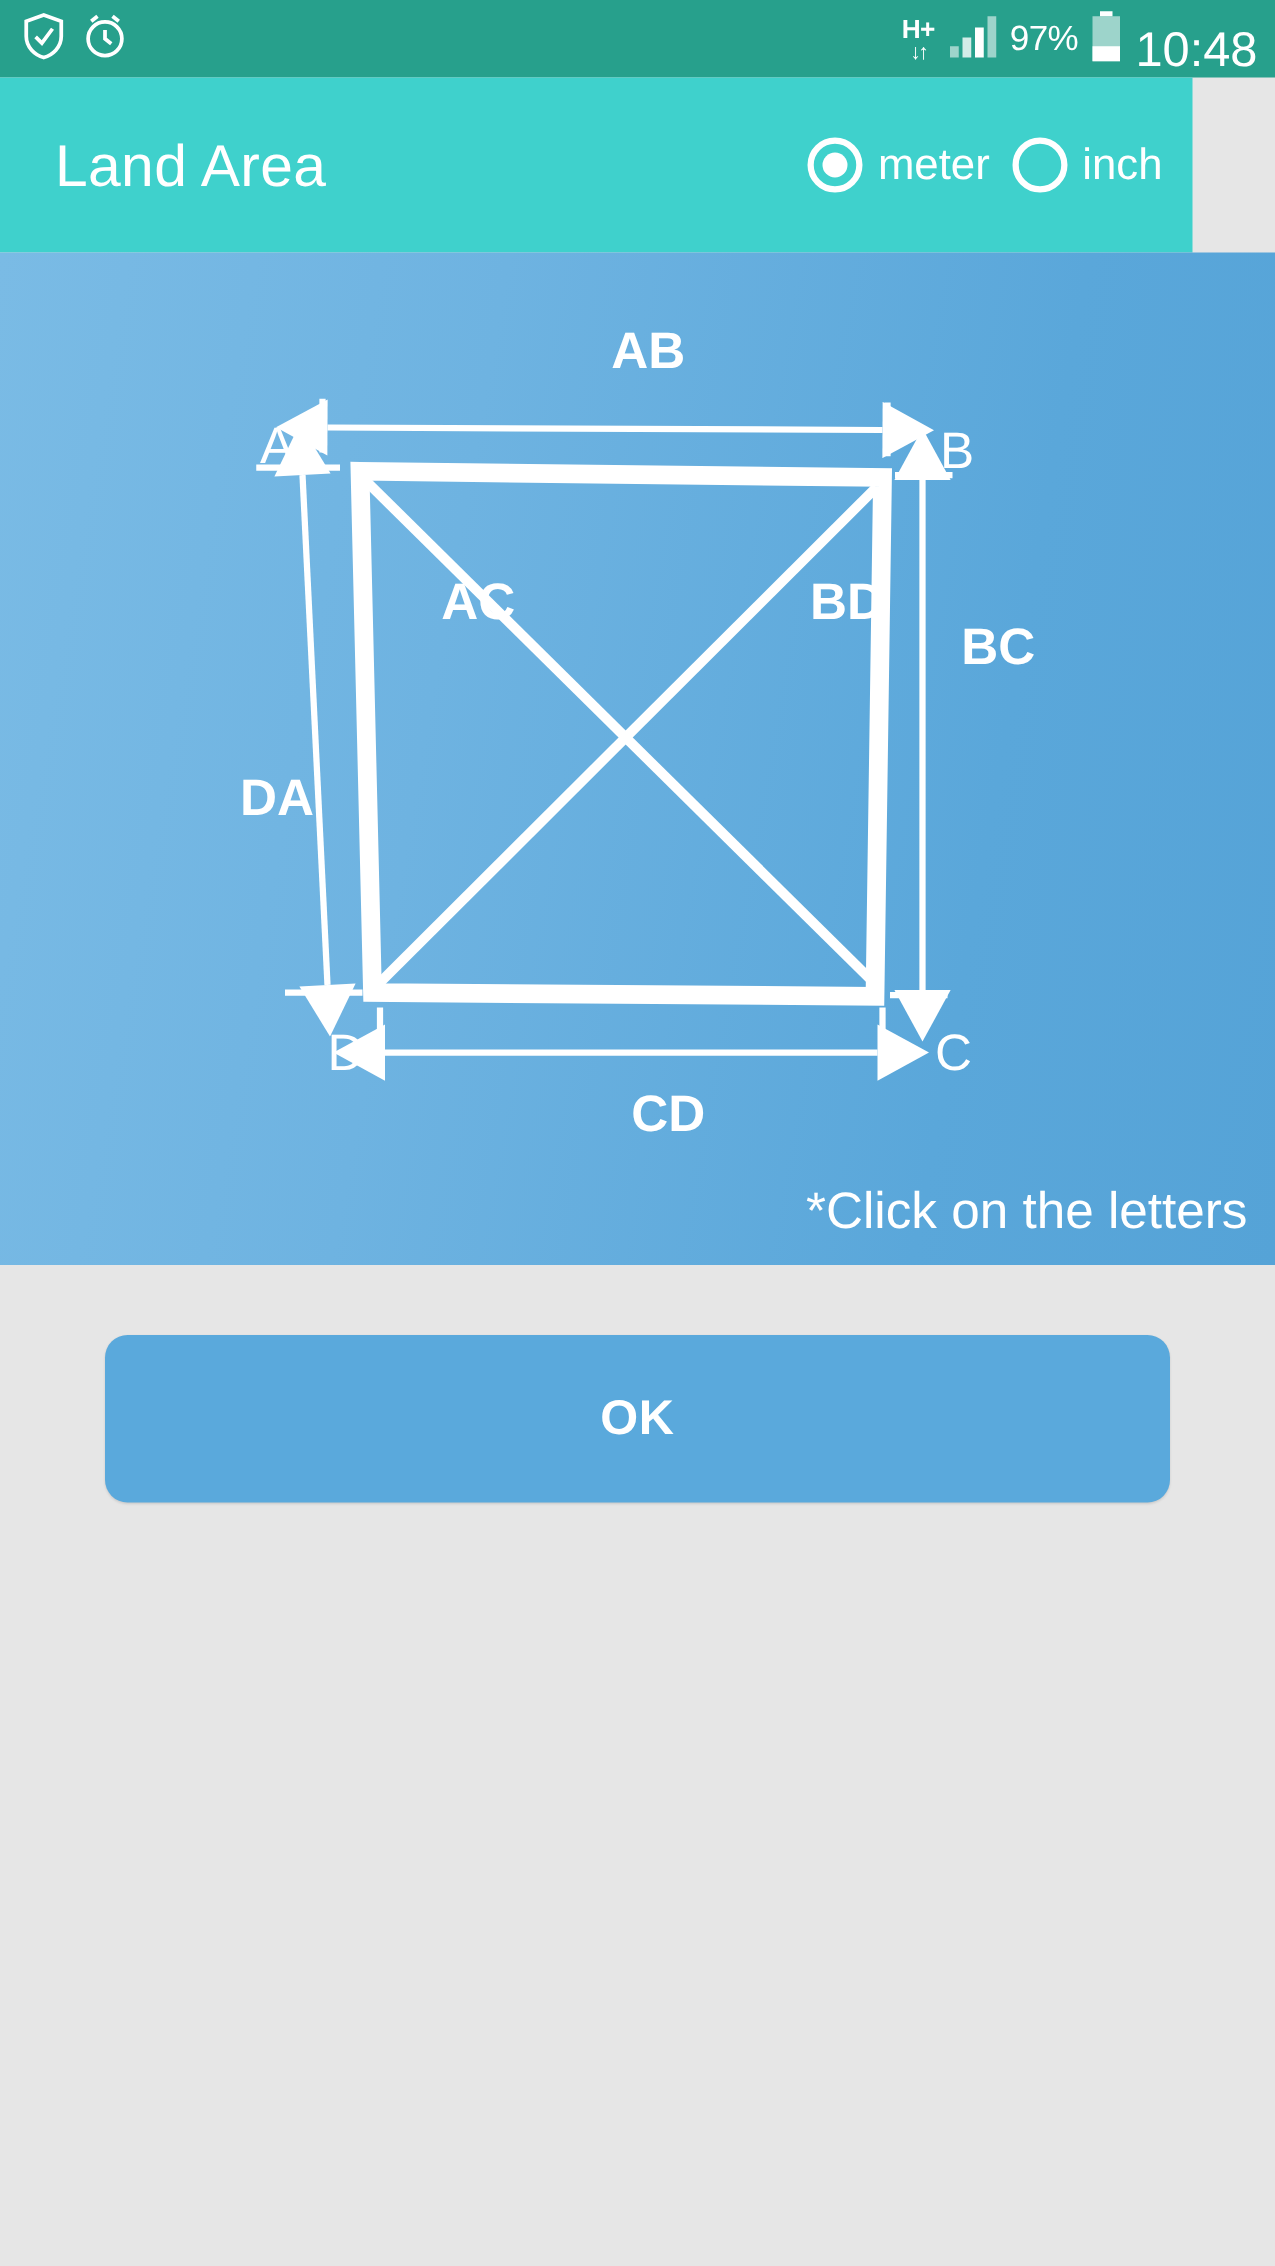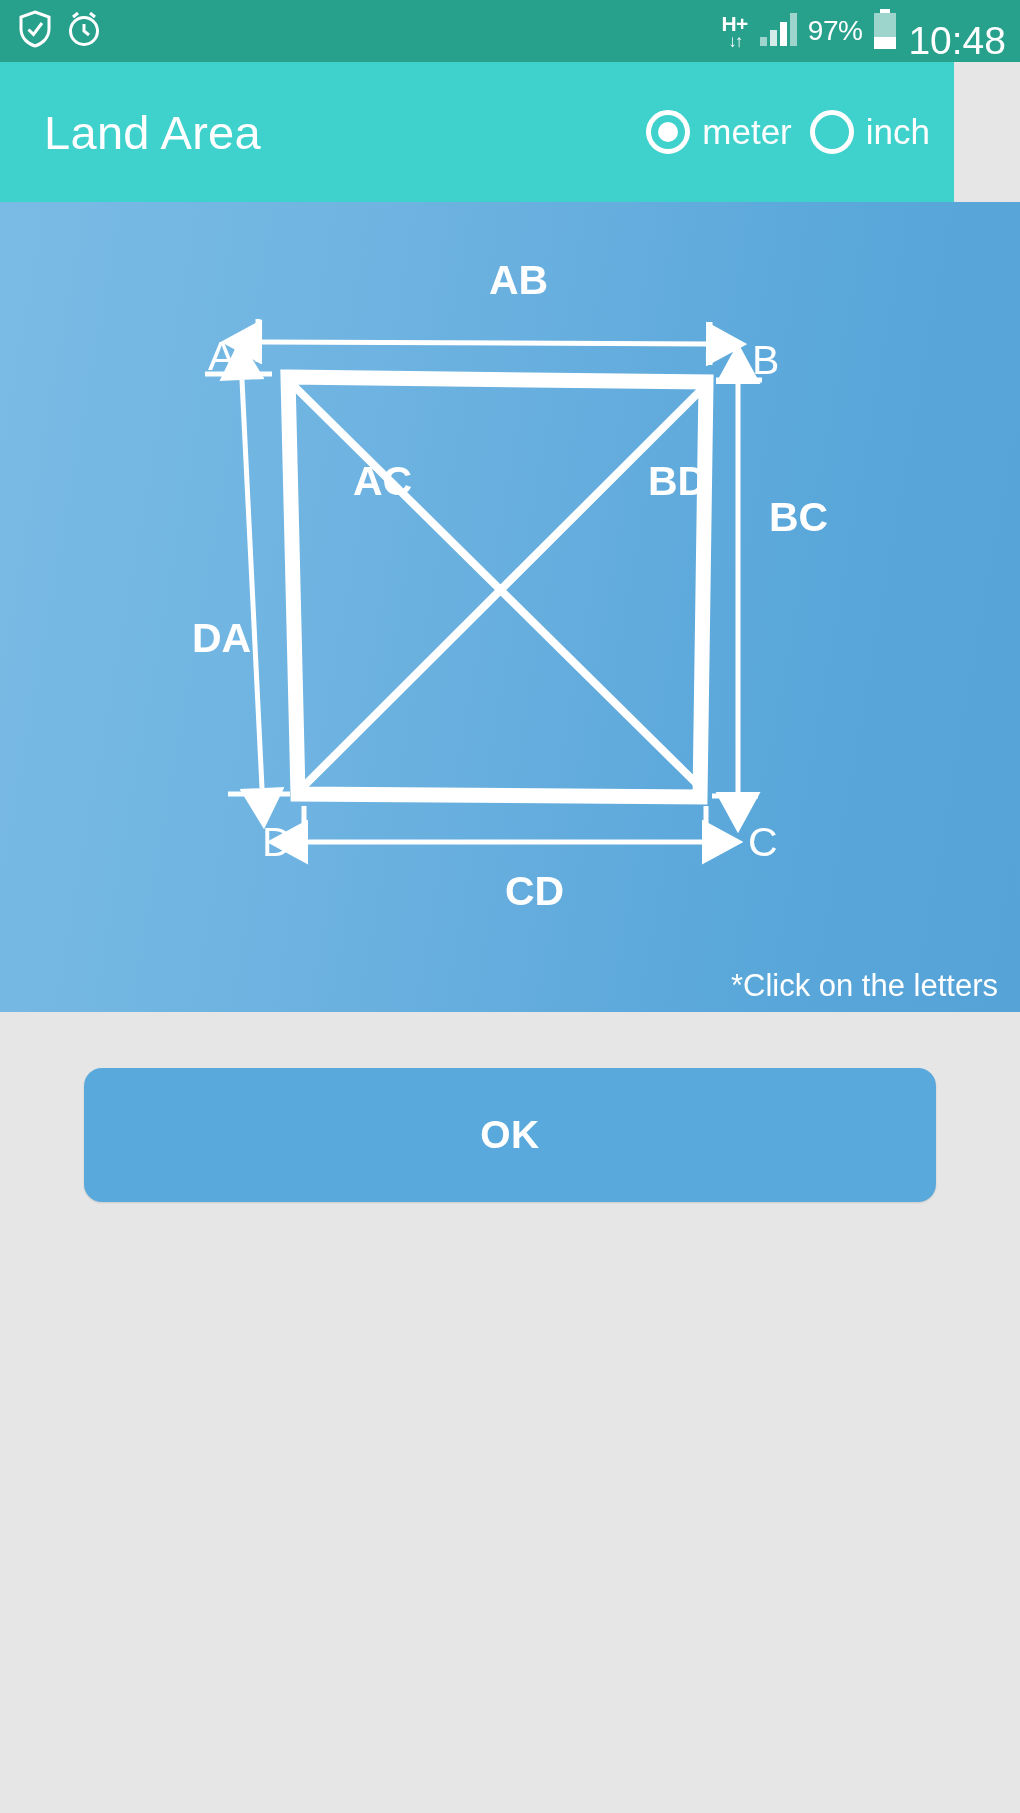--- a/index.html
+++ b/index.html
@@ -130,23 +130,23 @@
     overflow: hidden;
   }
   .diagram-svg {
     position: absolute;
     left: 0; top: 0;
     width: 1020px; height: 810px;
   }
   .hint {
     position: absolute;
     right: 22px;
-    bottom: 8px;
-    color: #ffffff;
-    font-size: 31px;
+    bottom: 20px;
+    color: #ffffff;
+    font-size: 41px;
   }
 
   
   .vertex-letter {
     position: absolute;
     color: #ffffff;
     font-size: 41px;
     line-height: 1;
     cursor: pointer;
   }

